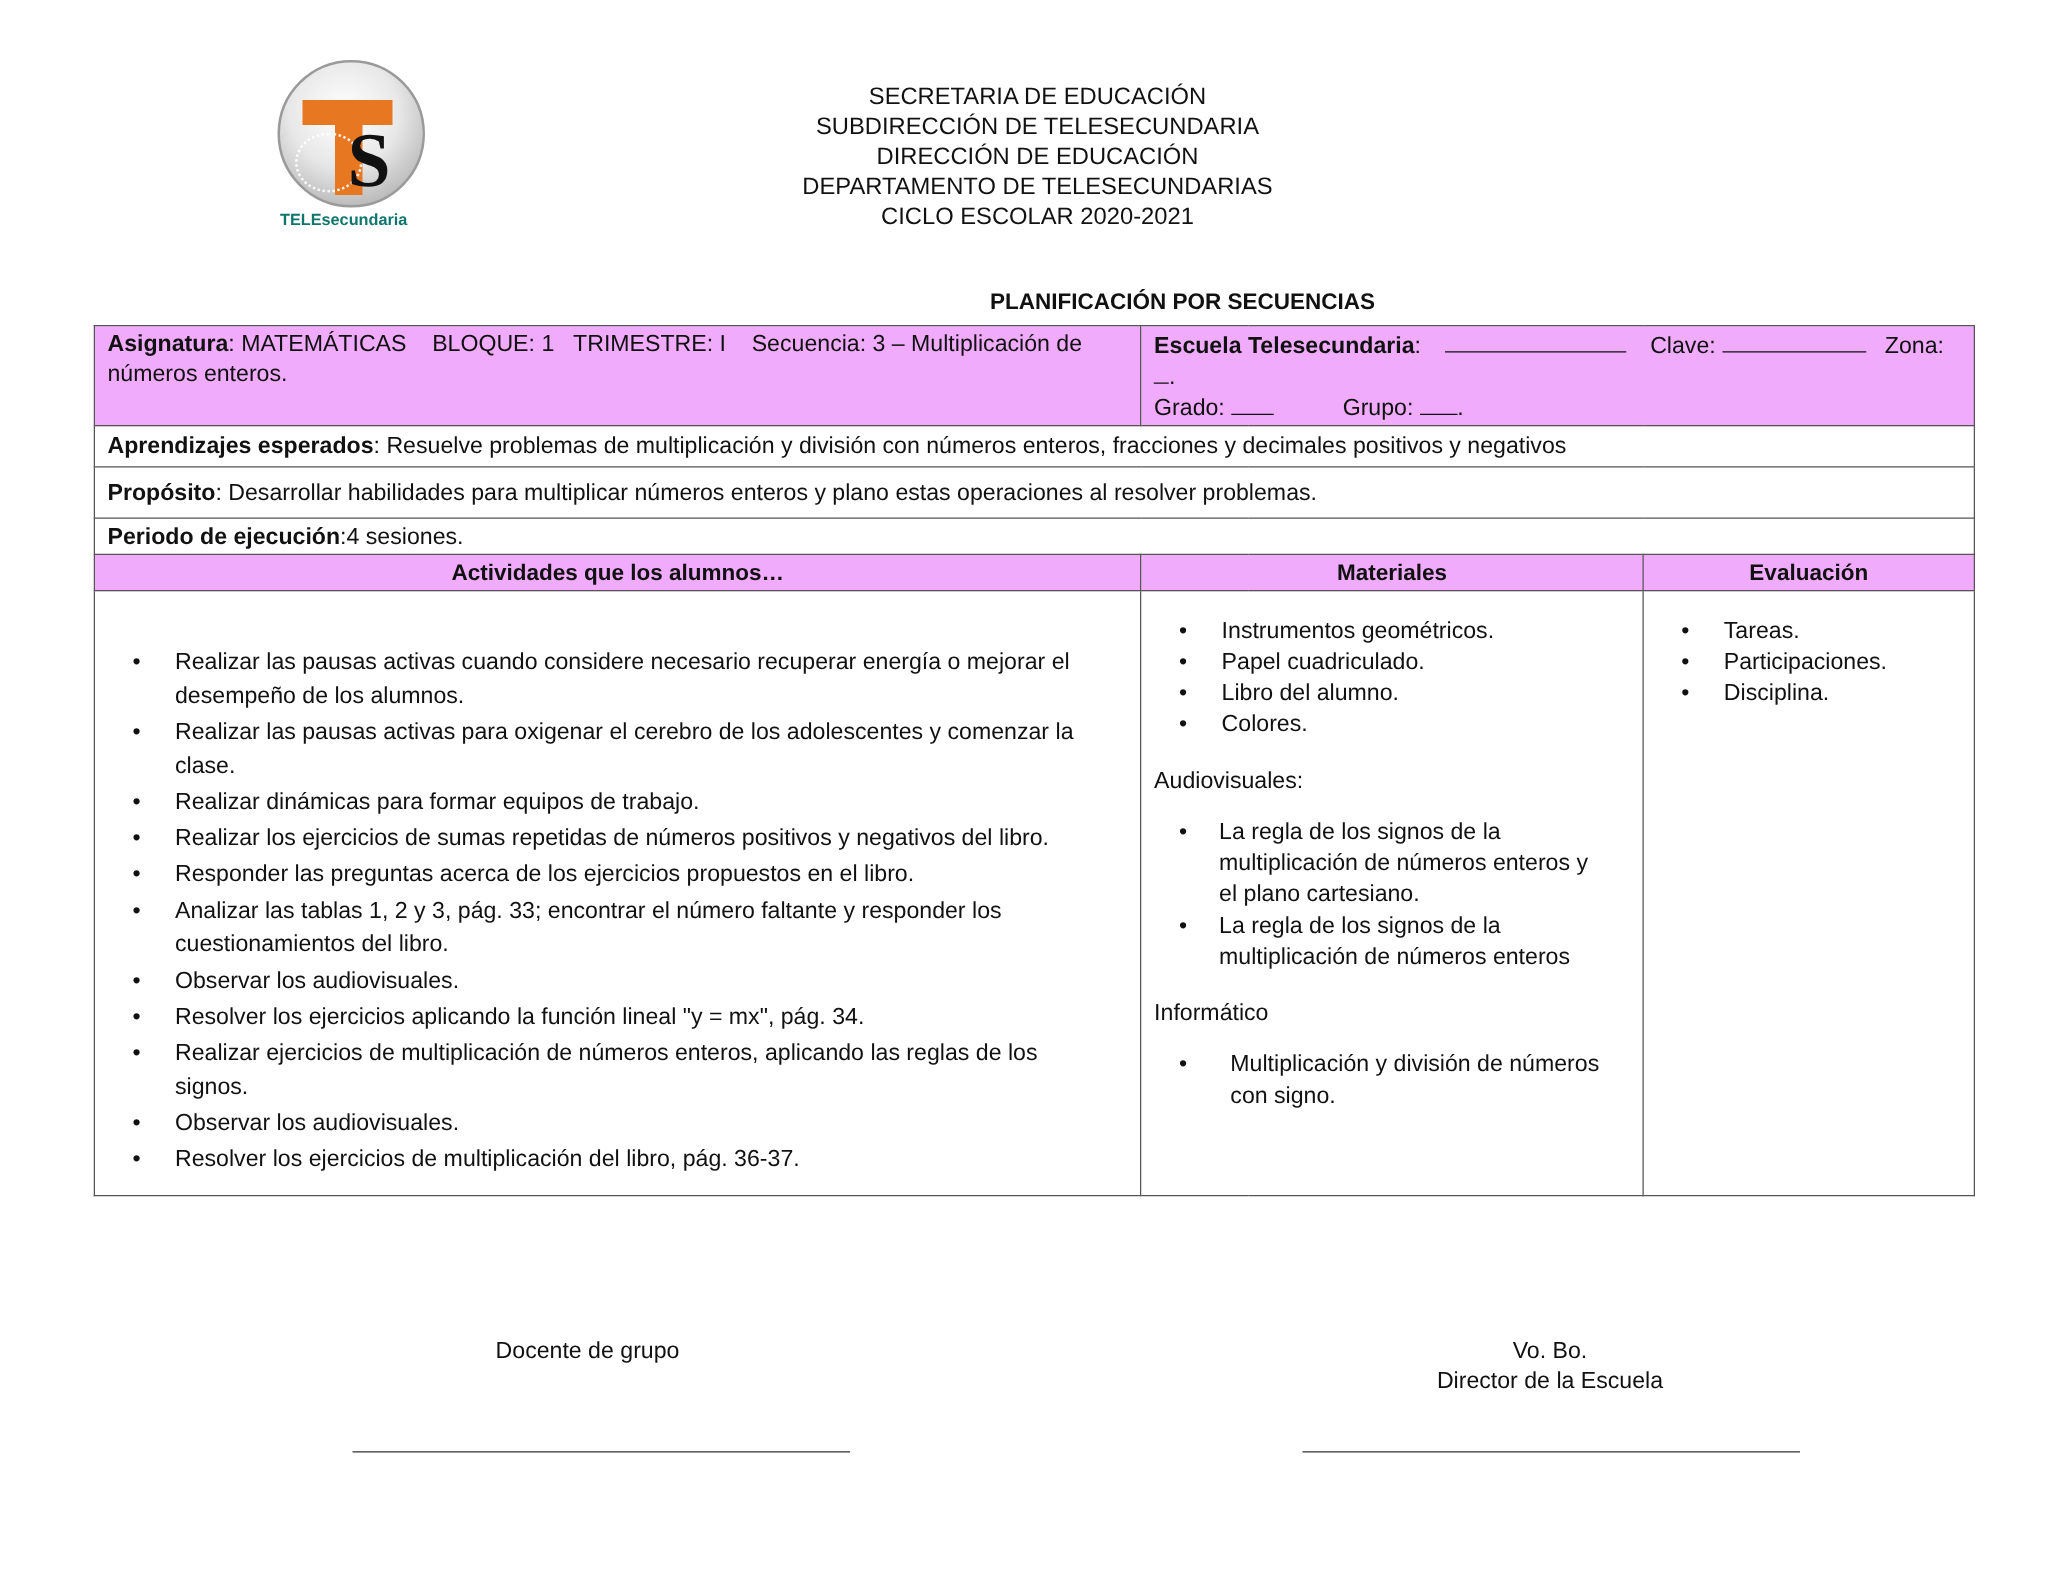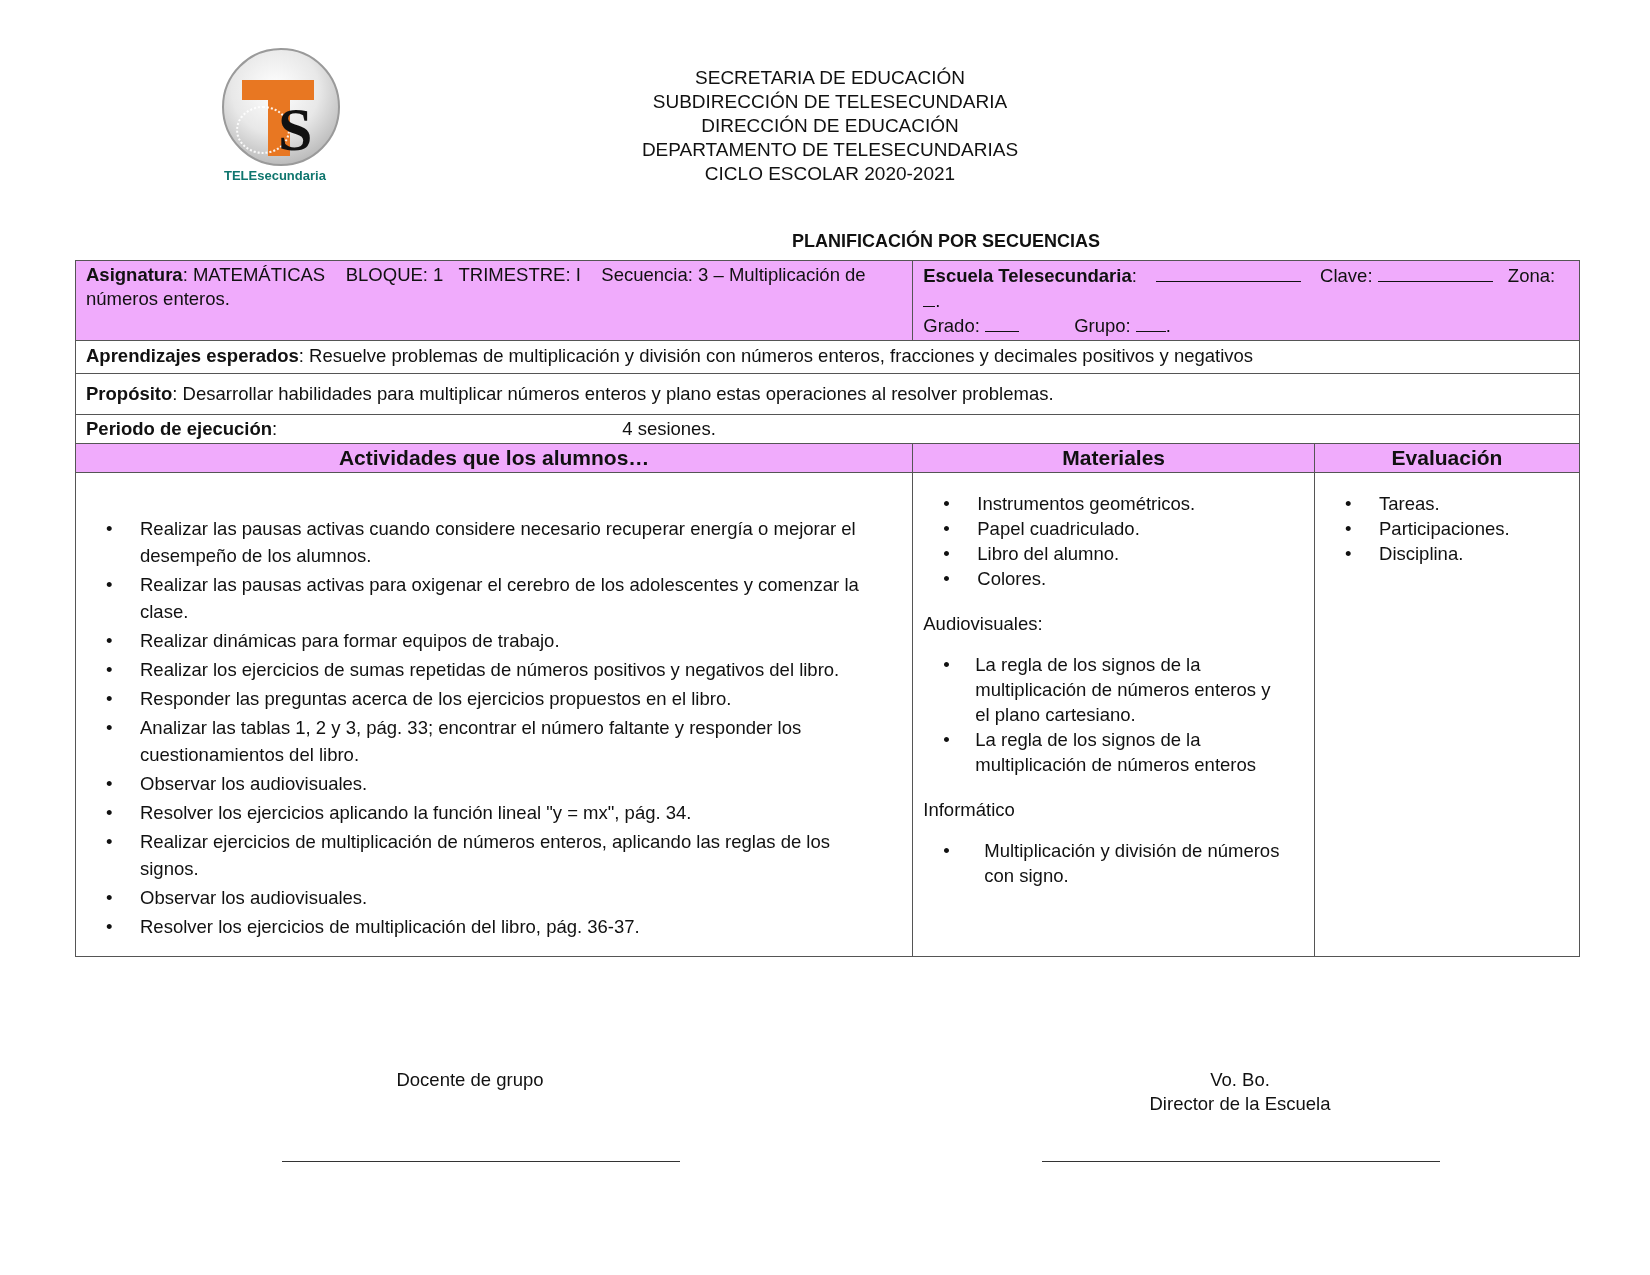--- a/index.html
+++ b/index.html
@@ -14,21 +14,21 @@
   .logo-orbit { position:absolute; left:24px; top:58px; width:50px; height:44px; border:2px dotted #ffffff; border-radius:50%; opacity:.9; }
   .logo-text { position:absolute; left:12px; top:120px; font-size:13px; font-weight:bold; color:#0f766e; white-space:nowrap; }
 
   .header { position:absolute; left:560px; top:66px; width:540px; text-align:center; font-size:19px; line-height:24px; }
   .title { position:absolute; left:560px; top:218px; width:540px; text-align:right; font-size:18px; font-weight:bold;margin-top:13px; }
 
   table.plan { position:absolute; left:75px; top:260px; width:1505px; border-collapse:collapse; font-size:18.5px; }
   table.plan td { border:1.5px solid #555; padding:2px 10px; vertical-align:top; line-height:24px; }
   .gray { background:#f0abfc; }
   .b { font-weight:bold; }
-  .hdr { text-align:center; font-weight:bold; font-size:21px; }
+  .hdr { text-align:center; font-weight:bold; font-size:18px; }
   ul { margin:16px; padding:0; list-style:none; }
   li { position:relative; padding-left:38px; }
   li::before { content:"•"; position:absolute; left:4px; top:0; }
   .act li { line-height:27px; margin-bottom:2px; }
   .mat li, .eva li { line-height:25px; }
   .sub-h { margin-top:20px; line-height:25px; }
   .uline { display:inline-block; border-bottom:1.5px solid #111; height:18px; vertical-align:baseline; }
 
   .sig { position:absolute; font-size:18.5px; text-align:center; line-height:24px; }
   .sig-line { position:absolute; height:0; border-top:1.5px solid #333; }
@@ -77,21 +77,21 @@
       <span class="uline" style="width:30px;"></span><span>.</span>
     </td>
   </tr>
   <tr>
     <td colspan="4" style="padding-top:3px;padding-bottom:5px;"><span class="b">Aprendizajes esperados</span><span>: Resuelve problemas de multiplicación y división con números enteros, fracciones y decimales positivos y negativos</span></td>
   </tr>
   <tr>
     <td colspan="4" style="padding-top:8px;padding-bottom:8px;"><span class="b">Propósito</span><span>: Desarrollar habilidades para multiplicar números enteros y plano estas operaciones al resolver problemas.</span></td>
   </tr>
   <tr>
-    <td colspan="4"><span class="b">Periodo de ejecución</span><span>:</span><span style="margin-left:345px">4 sesiones.</span></td>
+    <td colspan="4"><span class="b">Periodo de ejecución</span><span>:</span><span style="">4 sesiones.</span></td>
   </tr>
   <tr class="gray">
     <td class="hdr">Actividades que los alumnos…</td>
     <td class="hdr" colspan="2">Materiales</td>
     <td class="hdr">Evaluación</td>
   </tr>
   <tr>
     <td class="act" style="padding-top:26px;padding-bottom:0;">
       <ul>
         <li>Realizar las pausas activas cuando considere necesario recuperar energía o mejorar el desempeño de los alumnos.</li>

